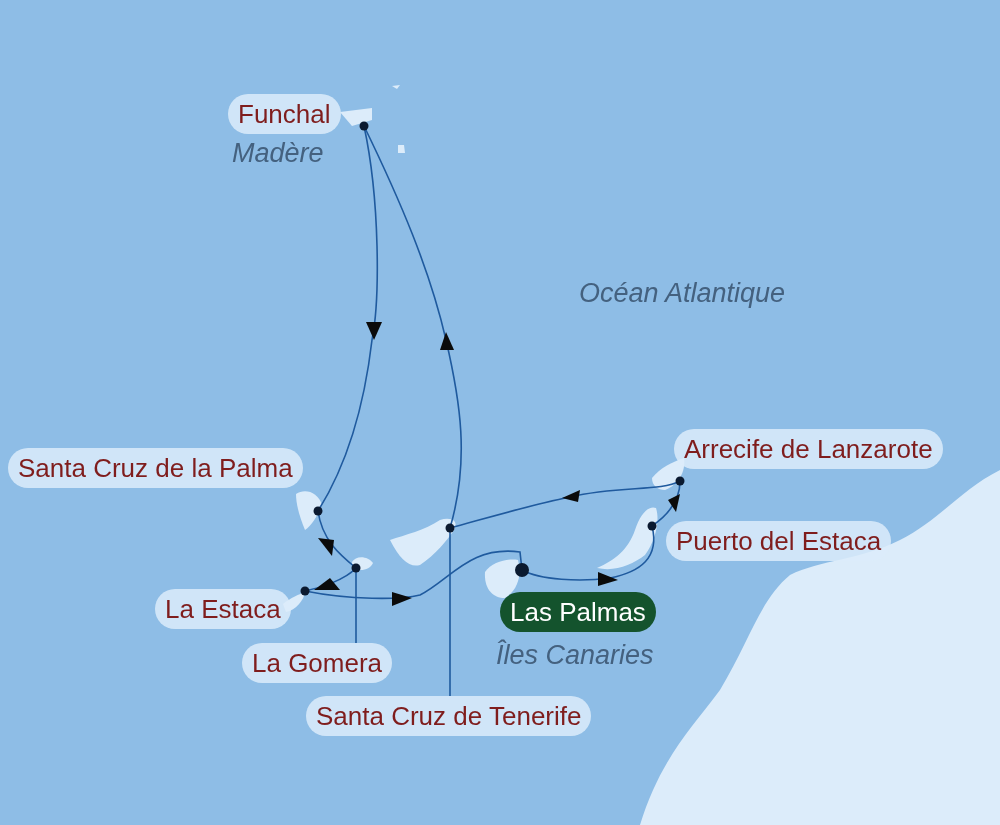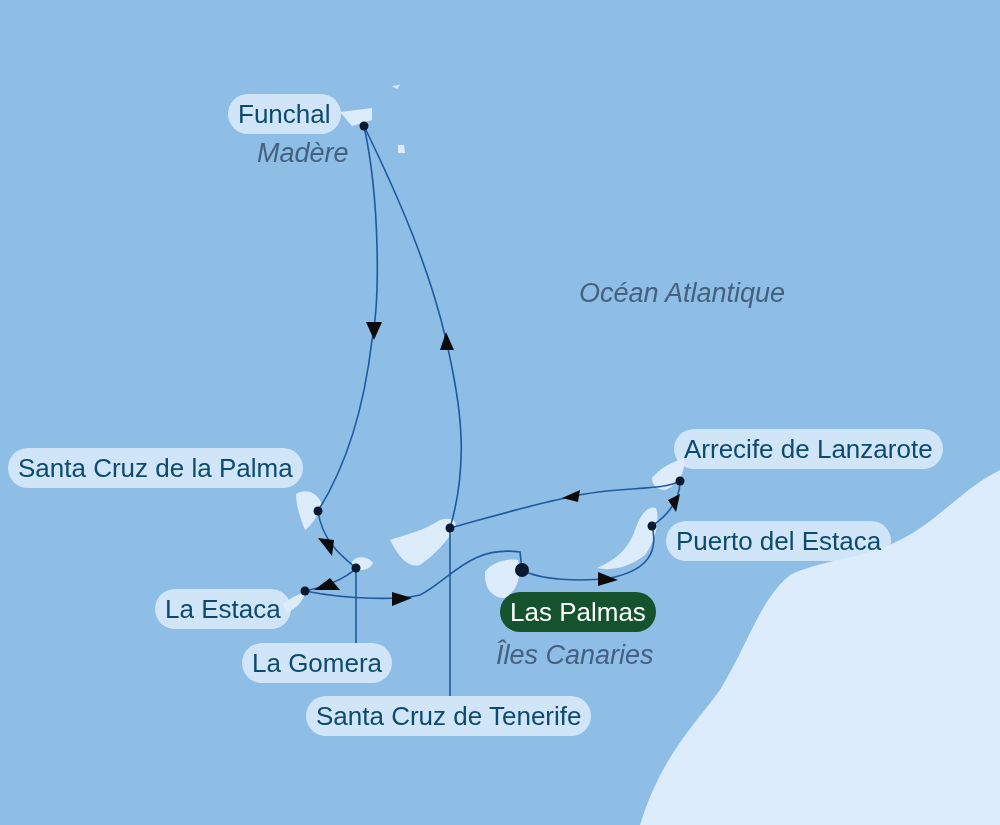--- a/index.html
+++ b/index.html
@@ -1,20 +1,20 @@
 <!DOCTYPE html>
 <html><head>
 <meta charset="utf-8">
 <style>
   html, body { margin:0; padding:0; }
   body { width:1000px; height:825px; overflow:hidden; background:#8ebde6; font-family:"Liberation Sans", sans-serif; }
   #map { position:relative; width:1000px; height:825px; }
   svg.base { position:absolute; left:0; top:0; }
   .label { position:absolute; height:40px; line-height:40px; padding:0 10px; border-radius:20px;
-           background:rgba(220,236,250,0.85); color:#0c4a6e; font-size:26px; white-space:nowrap; }
+           background:rgba(220,236,250,0.85); color:#7f1d1d; font-size:26px; white-space:nowrap; }
   .label.primary { background:#14532d; color:#fff; }
   .region { position:absolute; font-style:italic; color:#44617f; font-size:27px; white-space:nowrap; }
 </style>
 </head>
 <body>
 
 <div id="map">
   <svg class="base" width="1000" height="825" viewBox="0 0 1000 825">
 
     <path d="M1000,470 C960,490 940,520 900,540 C860,560 820,560 790,575 C760,600 750,640 720,690 C690,730 660,760 640,825 L1000,825 Z" fill="#dcecfa"></path>
@@ -66,21 +66,21 @@
       <circle cx="318" cy="511" r="4.5"></circle>
       <circle cx="356" cy="568" r="4.5"></circle>
       <circle cx="305" cy="591" r="4.5"></circle>
       <circle cx="450" cy="528" r="4.5"></circle>
       <circle cx="522" cy="570" r="7"></circle>
       <circle cx="652" cy="526" r="4.5"></circle>
       <circle cx="680" cy="481" r="4.5"></circle>
     </g>
   </svg>
 
-  <div class="region" style="left:232px;top:138px;margin-left:25px;">Madère</div>
+  <div class="region" style="left:232px;top:138px;">Madère</div>
   <div class="region" style="left:558px;top:278px;margin-left:21px;">Océan Atlantique</div>
   <div class="region" style="left:496px;top:640px;">Îles Canaries</div>
 
   <div class="label" style="left:228px;top:94px;">Funchal</div>
   <div class="label" style="left:8px;top:448px;">Santa Cruz de la Palma</div>
   <div class="label" style="left:242px;top:643px;">La Gomera</div>
   <div class="label" style="left:155px;top:589px;">La Estaca</div>
   <div class="label" style="left:306px;top:696px;text-align:center;">Santa Cruz de Tenerife</div>
   <div class="label primary" style="left:500px;top:592px;">Las Palmas</div>
   <div class="label" style="left:674px;top:429px;">Arrecife de Lanzarote</div>

